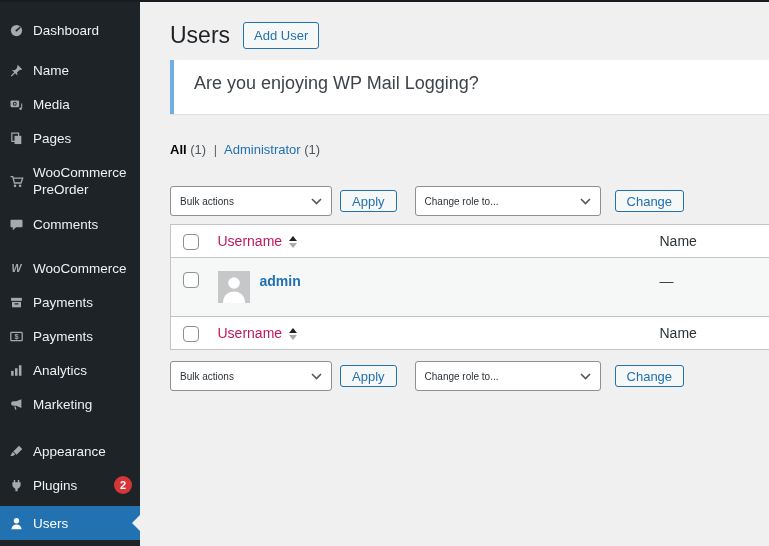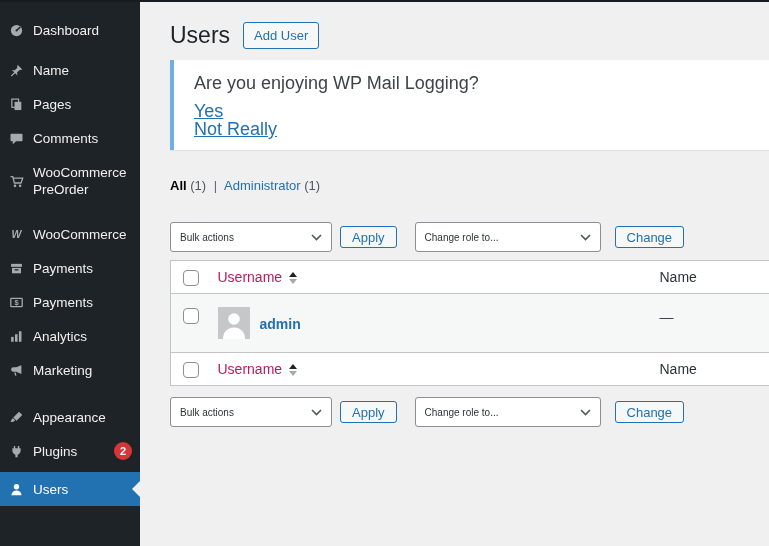--- a/index.html
+++ b/index.html
@@ -103,21 +103,21 @@
     appearance:none; -webkit-appearance:none; width:16px; height:16px;
     border:1px solid #8c8f94; border-radius:4px; background:#fff; margin:0;
     vertical-align:middle; cursor:pointer; display:inline-block;
   }
   .uname-head { padding-left:11px !important; }
   .uname-link { color:#be185d; text-decoration:none; cursor:pointer; }
   .sort { display:inline-flex; flex-direction:column; gap:2px; margin-left:7px; vertical-align:middle; }
   .sort .up { width:0; height:0; border-left:4px solid transparent; border-right:4px solid transparent; border-bottom:5px solid #1d2327; }
   .sort .down { width:0; height:0; border-left:4px solid transparent; border-right:4px solid transparent; border-top:5px solid #a7aaad; }
   .name-head { padding-left:10px !important; color:#2c3338; }
-  .user-cell { display:flex; align-items:center; padding-left:11px; }
+  .user-cell { display:flex; align-items:flex-start; padding-left:11px; }
   .avatar { width:32px; height:32px; background:#c6c7c9; flex:none; overflow:hidden; }
   .avatar svg { display:block; }
   .row-title { margin-left:10px; margin-top:2px; color:#2271b1; font-weight:700; text-decoration:none; cursor:pointer; }
   .name-cell { padding-left:10px !important; color:#3c434a; vertical-align:top; }
   .name-cell-inner { margin-top:2px; }
 </style>
 </head>
 <body>
 
 <div class="app">
@@ -141,51 +141,63 @@
 
       <div class="menu-item">
         <span class="micon">
           <svg width="15" height="15" viewBox="0 0 20 20" fill="currentColor">
               <path d="M11.5 2.2 17.8 8.5l-4.1 1.3-3 3 .6 3.9-3.2-3.2-4.6 4.6-1.1-1.1 4.6-4.6L3.8 9.2l3.9.6 3-3z"></path>
             </svg>
         </span>
         <span class="mi-label">Name</span>
       </div>
 
+      <div class="menu-item">
+        <span class="micon">
+          <svg width="15" height="15" viewBox="0 0 20 20" fill="currentColor">
+              <rect x="2" y="4.5" width="11.5" height="9" rx="1.5"></rect>
+              <circle cx="7.7" cy="9" r="2.6" fill="#1d2327"></circle>
+              <circle cx="7.7" cy="9" r="1.3" fill="currentColor"></circle>
+              <path d="M16.2 8.5h1.4v6.5h-1.4z"></path>
+              <circle cx="15.5" cy="15.6" r="1.7"></circle>
+            </svg>
+        </span>
+        <span class="mi-label">Media</span>
+      </div>
 
       <div class="menu-item">
         <span class="micon">
           <svg width="15" height="15" viewBox="0 0 20 20">
               <rect x="3.8" y="2.8" width="9" height="11" fill="none" stroke="currentColor" stroke-width="1.6"></rect>
               <rect x="7.4" y="6.4" width="9" height="11" fill="currentColor"></rect>
             </svg>
         </span>
         <span class="mi-label">Pages</span>
-      </div>
-
-      <div class="menu-item">
-        <span class="micon">
-          <svg width="15" height="15" viewBox="0 0 20 20" fill="currentColor">
-              <path d="M3 3.5h14c.6 0 1 .4 1 1v8c0 .6-.4 1-1 1H9.5L5 17.5V13.5H3c-.6 0-1-.4-1-1v-8c0-.6.4-1 1-1z"></path>
-            </svg>
-        </span>
-        <span class="mi-label">Comments</span>
       </div>
 
       <div class="menu-item two-line">
         <span class="micon">
           <svg width="15" height="15" viewBox="0 0 20 20">
               <path d="M2 3.5h3l2.2 8.5h8.8l2.3-6.5H6" fill="none" stroke="currentColor" stroke-width="1.7"></path>
               <circle cx="8" cy="15.8" r="1.7" fill="currentColor"></circle>
               <circle cx="14.8" cy="15.8" r="1.7" fill="currentColor"></circle>
             </svg>
         </span>
         <span class="mi-label">WooCommerce PreOrder</span>
       </div>
 
+      <div class="menu-item">
+        <span class="micon">
+          <svg width="15" height="15" viewBox="0 0 20 20" fill="currentColor">
+              <path d="M3 3.5h14c.6 0 1 .4 1 1v8c0 .6-.4 1-1 1H9.5L5 17.5V13.5H3c-.6 0-1-.4-1-1v-8c0-.6.4-1 1-1z"></path>
+            </svg>
+        </span>
+        <span class="mi-label">Comments</span>
+      </div>
+
       <div class="spacer-10"></div>
 
       <div class="menu-item">
         <span class="micon">
           <svg width="17" height="15" viewBox="0 0 20 20">
               <text x="10" y="15" text-anchor="middle" font-size="14" font-weight="bold" font-style="italic" fill="currentColor">W</text>
             </svg>
         </span>
         <span class="mi-label">WooCommerce</span>
       </div>
@@ -271,24 +283,20 @@
 
   <main class="content">
 
     <div class="title-row">
       <h1 class="page-title">Users</h1>
       <button class="btn">Add User</button>
     </div>
 
     <div class="notice">
       <p>Are you enjoying WP Mail Logging?</p>
-      <div class="notice-links">
-        <div><a class="notice-link">Yes</a></div>
-        <div><a class="notice-link">Not Really</a></div>
-      </div>
     </div>
 
     <div class="filters">
       <span class="current">All</span>
       <span class="count">(1)</span>
       <span class="sep">|</span>
       <a>Administrator</a>
       <span class="count">(1)</span>
     </div>
 

